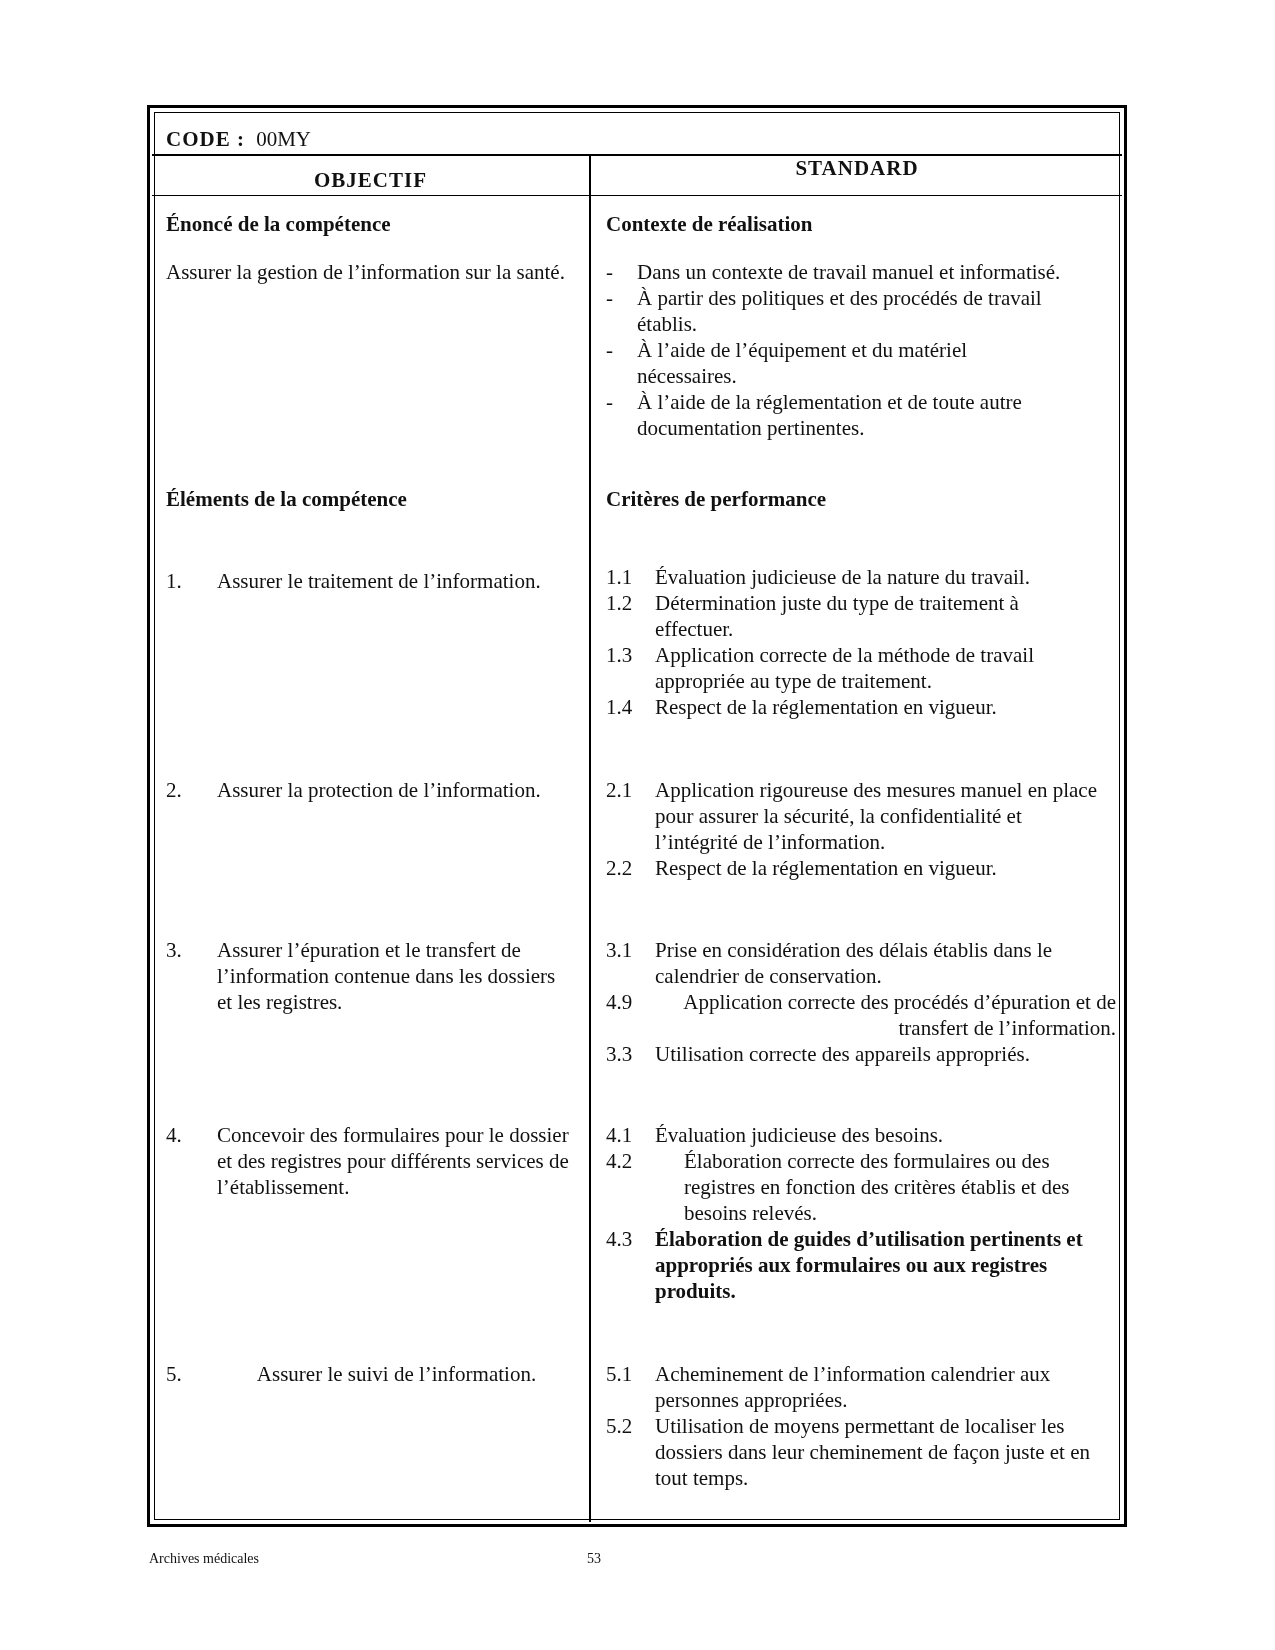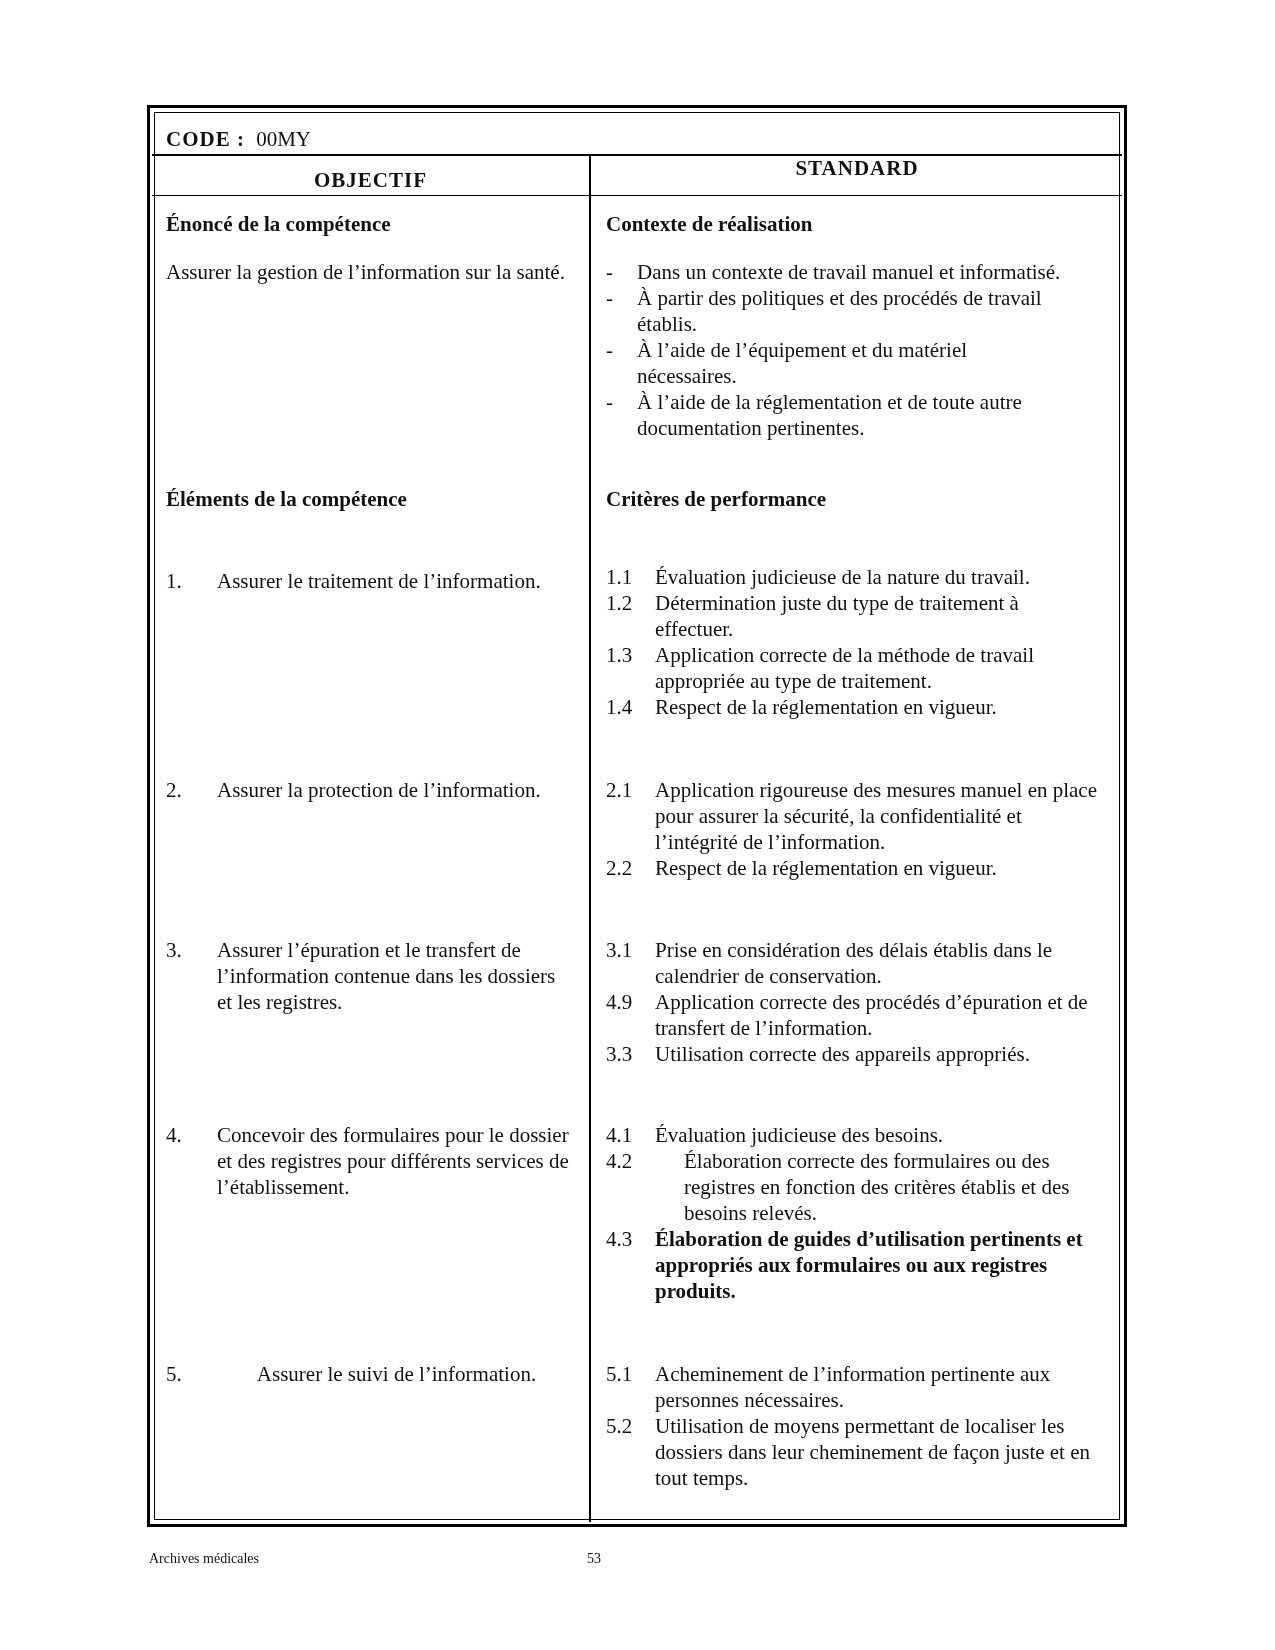--- a/index.html
+++ b/index.html
@@ -107,21 +107,21 @@
   <span class="num">2.2</span>
   <span class="txt" style="margin-left:49px;">Respect de la réglementation en vigueur.</span>
 </div>
 
 <div class="item" style="left:606px; top:937px; width:500px;">
   <span class="num">3.1</span>
   <span class="txt" style="margin-left:49px;">Prise en considération des délais établis dans le calendrier de conservation.</span>
 </div>
 <div class="item" style="left:606px; top:989px; width:510px;">
   <span class="num">4.9</span>
-  <span class="txt" style="margin-left:49px;">Application correcte des procédés d’épuration et de transfert de l’information.</span>
+  <span class="txt" style="margin-left:49px;text-align:right;">Application correcte des procédés d’épuration et de transfert de l’information.</span>
 </div>
 <div class="item" style="left:606px; top:1041px; width:510px;">
   <span class="num">3.3</span>
   <span class="txt" style="margin-left:49px;">Utilisation correcte des appareils appropriés.</span>
 </div>
 
 <div class="item" style="left:606px; top:1122px; width:500px;">
   <span class="num">4.1</span>
   <span class="txt" style="margin-left:49px;">Évaluation judicieuse des besoins.</span>
 </div>
@@ -129,21 +129,21 @@
   <span class="num">4.2</span>
   <span class="txt" style="margin-left:78px;">Élaboration correcte des formulaires ou des registres en fonction des critères établis et des besoins relevés.</span>
 </div>
 <div class="item" style="left:606px; top:1226px; width:500px;">
   <span class="num">4.3</span>
   <span class="txt" style="margin-left:49px;font-weight:bold;">Élaboration de guides d’utilisation pertinents et appropriés aux formulaires ou aux registres produits.</span>
 </div>
 
 <div class="item" style="left:606px; top:1361px; width:500px;">
   <span class="num">5.1</span>
-  <span class="txt" style="margin-left:49px;">Acheminement de l’information pertinente aux personnes nécessaires.</span>
+  <span class="txt" style="margin-left:49px;">Acheminement de l’information calendrier aux personnes appropriées.</span>
 </div>
 <div class="item" style="left:606px; top:1413px; width:510px;">
   <span class="num">5.2</span>
   <span class="txt" style="margin-left:49px;">Utilisation de moyens permettant de localiser les dossiers dans leur cheminement de façon juste et en tout temps.</span>
 </div>
 
 <div class="footer" style="left:149px;">Archives médicales</div>
 <div class="footer" style="left:587px;">53</div>
 
 </body></html>

